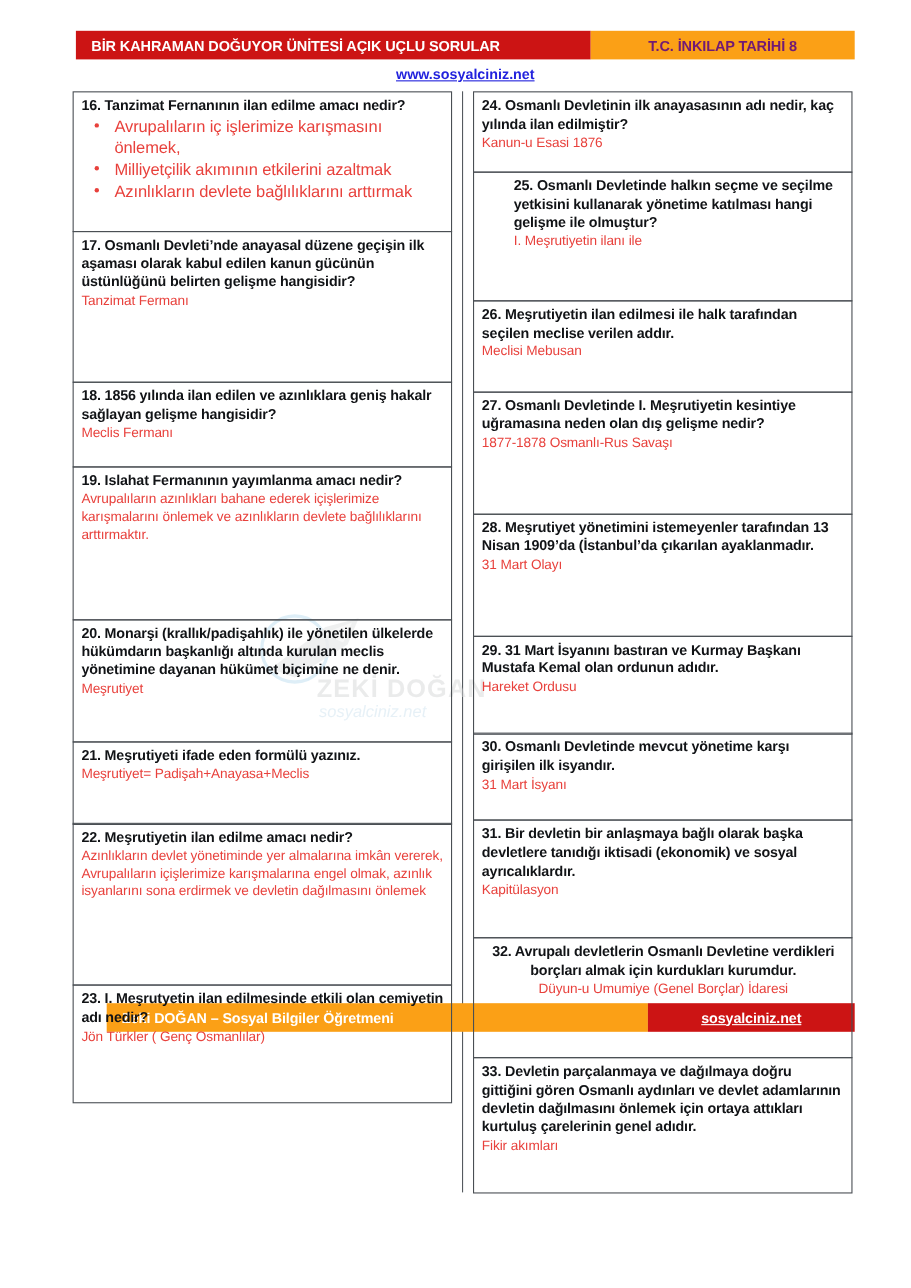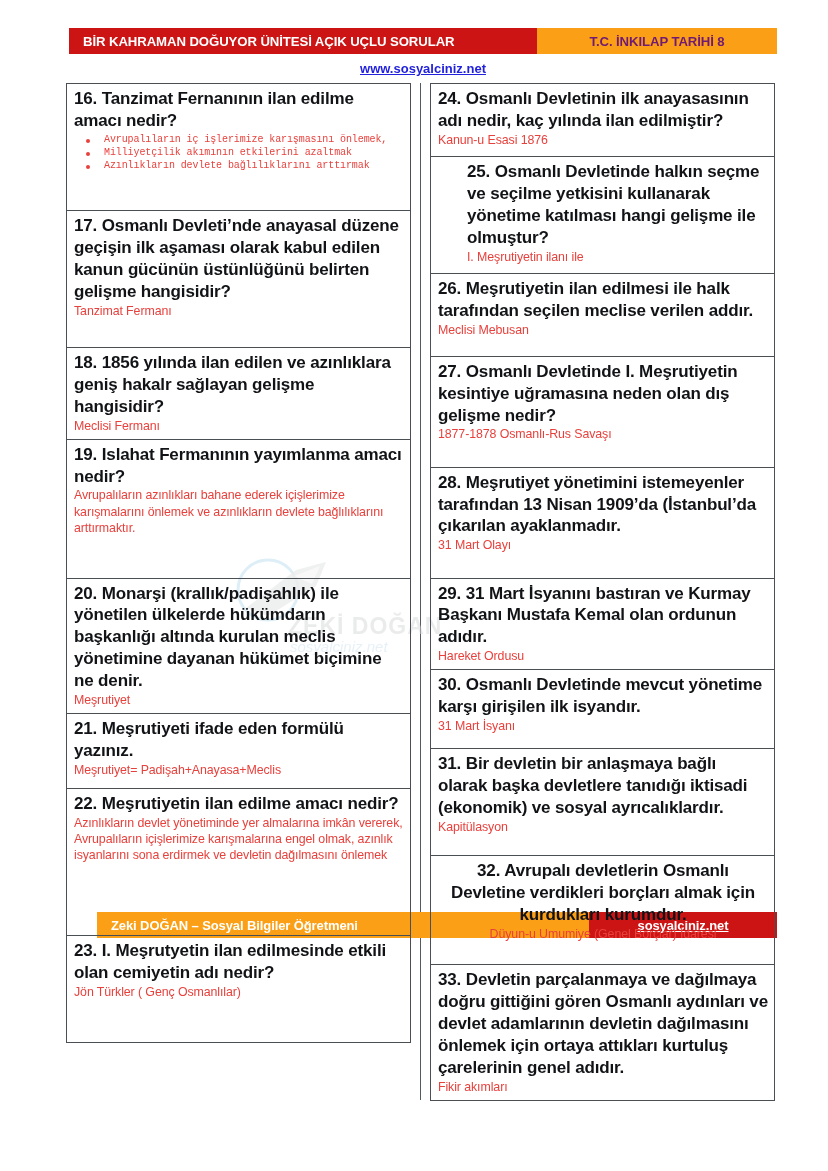--- a/index.html
+++ b/index.html
@@ -92,45 +92,44 @@
   
   .qbox {
     border: 1.1px solid #4a4f54;
     padding: 4px 6px 5px 7px;
     margin-bottom: -1.1px;
     background: transparent;
     position: relative;
     z-index: 2;
   }
   .qtext {
-    font-size: 17px;
+    font-size: 13px;
     font-weight: bold;
     color: #111316;
     line-height: 1.29;
     letter-spacing: -0.15px;
   }
   .atext {
     font-size: 12.4px;
     color: #E8413C;
     line-height: 1.3;
     letter-spacing: -0.1px;
     margin-top: 0px;
   }
   .alist {
     list-style: none;
     margin-top: 1px;
   }
   .alist li {
     position: relative;
     padding-left: 30px;
-    font-size: 10px;
+    font-size: 15px;
     color: #E8413C;
     line-height: 1.31;
     letter-spacing: -0.1px;
-    font-family: Liberation Mono, monospace;
   }
   .alist li::before {
     content: "";
     position: absolute;
     left: 12px;
     top: 6px;
     width: 4px;
     height: 4px;
     border-radius: 50%;
     background: #E8413C;
@@ -222,21 +221,21 @@
             <li>Milliyetçilik akımının etkilerini azaltmak</li>
             <li>Azınlıkların devlete bağlılıklarını arttırmak</li>
           </ul>
         </div>
         <div class="qbox" style="min-height: 138px;">
           <div class="qtext">17. Osmanlı Devleti’nde anayasal düzene geçişin ilk aşaması olarak kabul edilen kanun gücünün üstünlüğünü belirten gelişme hangisidir?</div>
           <div class="atext">Tanzimat Fermanı</div>
         </div>
         <div class="qbox" style="min-height: 78px;">
           <div class="qtext">18. 1856 yılında ilan edilen ve azınlıklara geniş hakalr sağlayan gelişme hangisidir?</div>
-          <div class="atext">Meclisi Fermanı</div>
+          <div class="atext">Meclis Fermanı</div>
         </div>
         <div class="qbox" style="min-height: 140px;">
           <div class="qtext">19. Islahat Fermanının yayımlanma amacı nedir?</div>
           <div class="atext">Avrupalıların azınlıkları bahane ederek içişlerimize karışmalarını önlemek ve azınlıkların devlete bağlılıklarını arttırmaktır.</div>
         </div>
         <div class="qbox" style="min-height: 112px;">
           <div class="qtext">20. Monarşi (krallık/padişahlık) ile yönetilen ülkelerde hükümdarın başkanlığı altında kurulan meclis yönetimine dayanan hükümet biçimine ne denir.</div>
           <div class="atext">Meşrutiyet</div>
         </div>
         <div class="qbox" style="min-height: 76px;">

